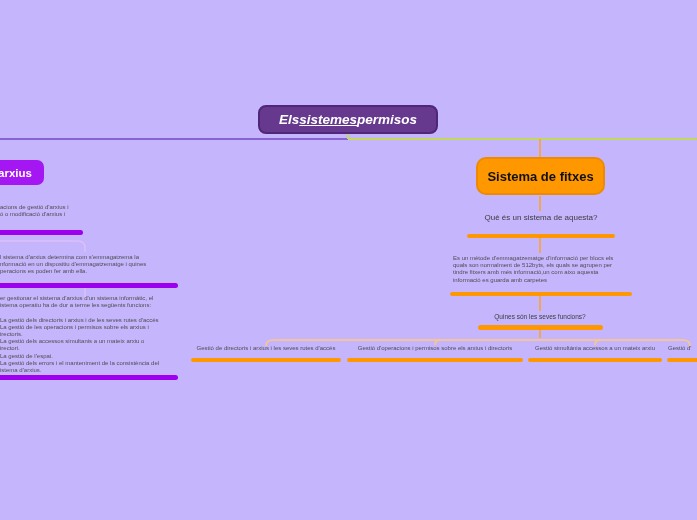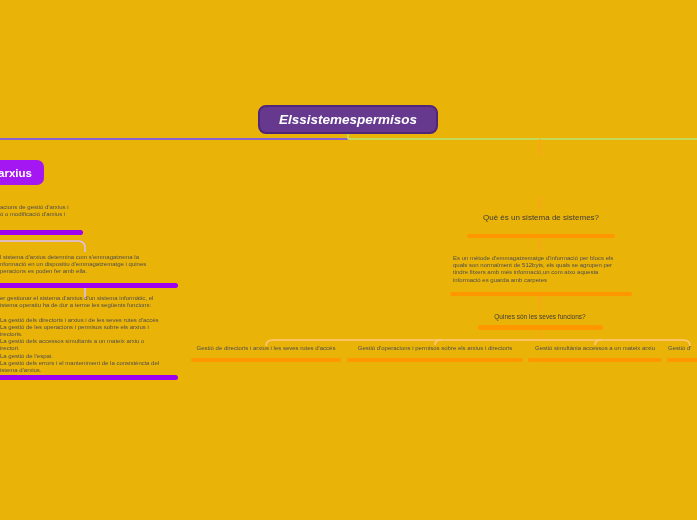--- a/index.html
+++ b/index.html
@@ -1,30 +1,30 @@
 <!DOCTYPE html>
 <html><head>
 <meta charset="utf-8">
 <style>
   html,body{margin:0;padding:0;background:#fff;}
   .canvas{
-    position:relative;width:697px;height:520px;background:#eab308;
+    position:relative;width:697px;height:520px;background:#c4b5fd;
     overflow:hidden;font-family:"Liberation Sans",sans-serif;
   }
   svg.wires{position:absolute;left:0;top:0;pointer-events:none;}
   .node{
     position:absolute;display:flex;align-items:center;justify-content:center;
     box-sizing:border-box;font-weight:bold;
   }
   .root-node{
     left:258px;top:105px;width:180px;height:29px;
     background:#66398f;border:2px solid #50267a;border-radius:8px;
     color:#ffffff;font-size:13.5px;font-style:italic;
   }
-  .root-node .u{}
+  .root-node .u{text-decoration:underline;}
   .left-node{
     left:-14px;top:160px;width:58px;height:25px;
     background:#a416f2;border-radius:7px;color:#ffffff;font-size:11.5px;
   }
   .right-node{
     left:476px;top:157px;width:129px;height:38px;
     background:#ff9800;border:2px solid #ef8a00;border-radius:10px;
     color:#111111;font-size:13px;
   }
   .bar{position:absolute;border-radius:2.5px;}
@@ -92,22 +92,23 @@
 La gestió dels directoris i arxius i de les seves rutes d'accés
 La gestió de les operacions i permisos sobre els arxius i
 irectoris.
 La gestió dels accessos simultanis a un mateix arxiu o
 irectori.
 La gestió de l'espai.
 La gestió dels errors i el manteniment de la consistència del
 istema d'arxius.</div>
   <div class="bar purple" style="left:-10px;top:375px;width:188px;"></div>
 
+  <div class="node right-node">Sistema de fitxes</div>
 
-  <div class="qlabel q1">Què és un sistema de sistemes?</div>
+  <div class="qlabel q1">Què és un sistema de aquesta?</div>
   <div class="bar orange" style="left:467px;top:234px;width:148px;"></div>
 
   <div class="smalltext" style="left:453px;top:255px;">Es un mètode d'emmagatzematge d'informació per blocs els
 quals son normalment de 512byts, els quals se agrupen per
 tindre fitxers amb més informació,un com aixo aquesta
 informació es guarda amb carpetes</div>
   <div class="bar orange" style="left:450px;top:292px;width:182px;"></div>
 
   <div class="qlabel q2">Quines són les seves funcions?</div>
   <div class="bar orange" style="left:478px;top:325px;width:125px;height:4.5px;"></div>

